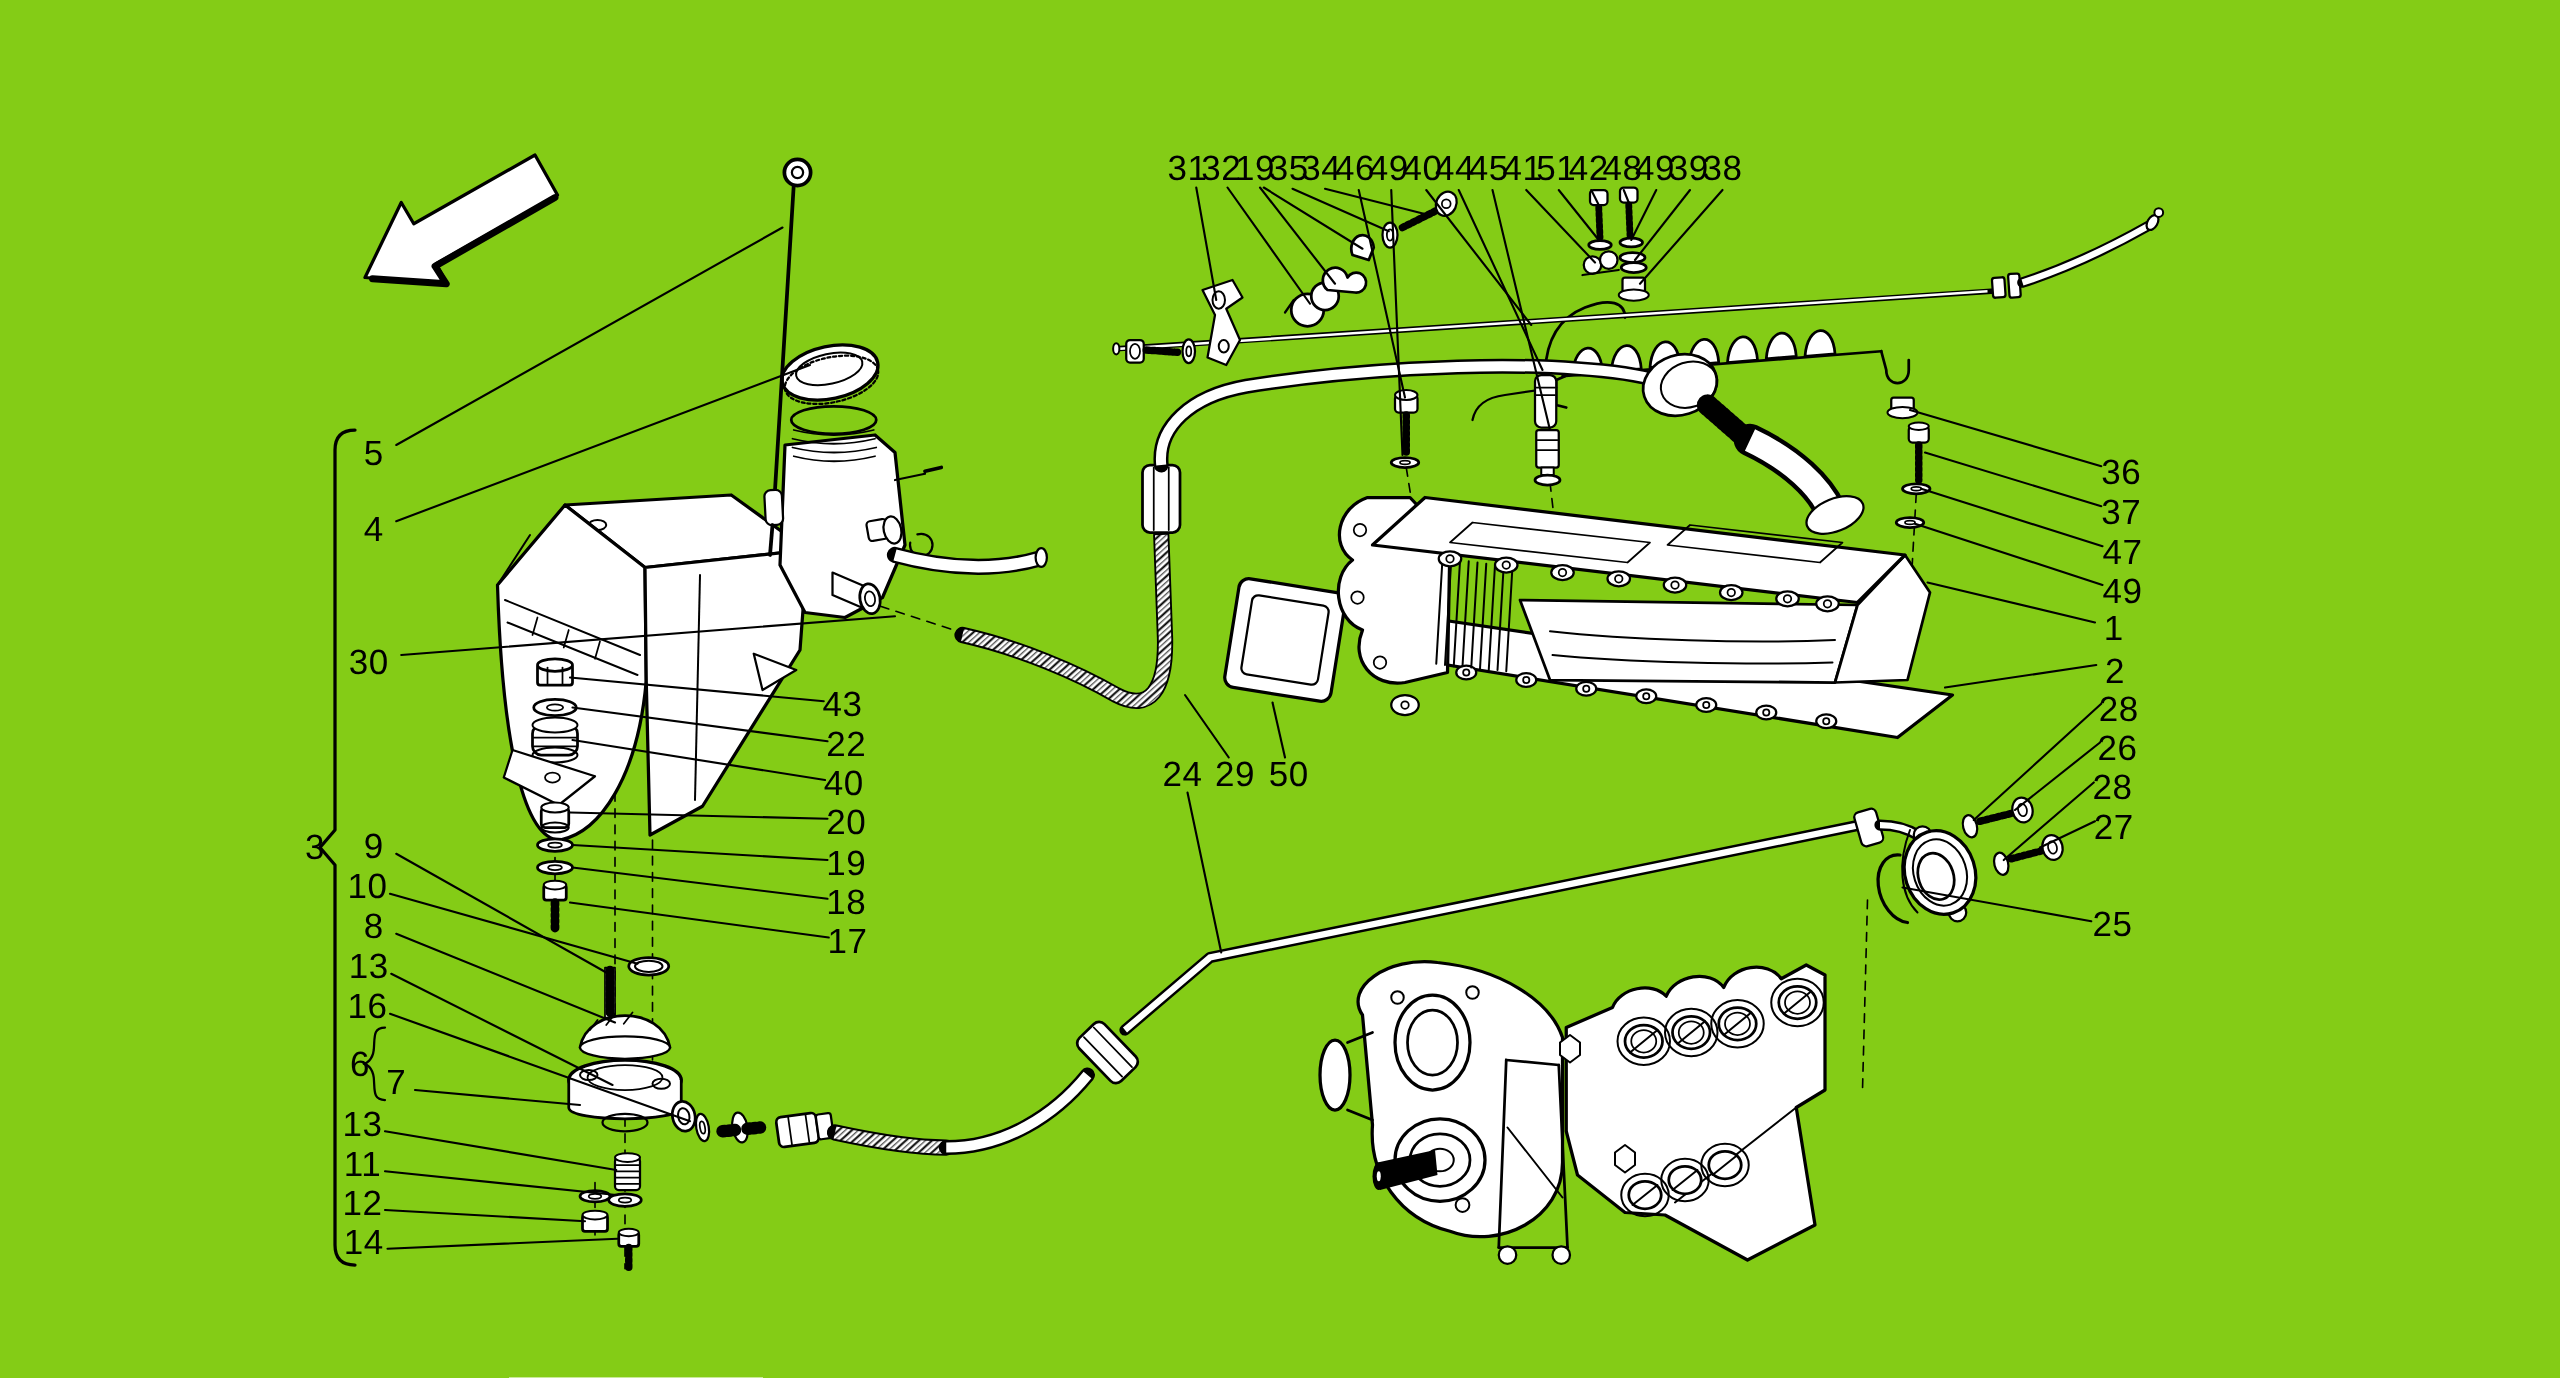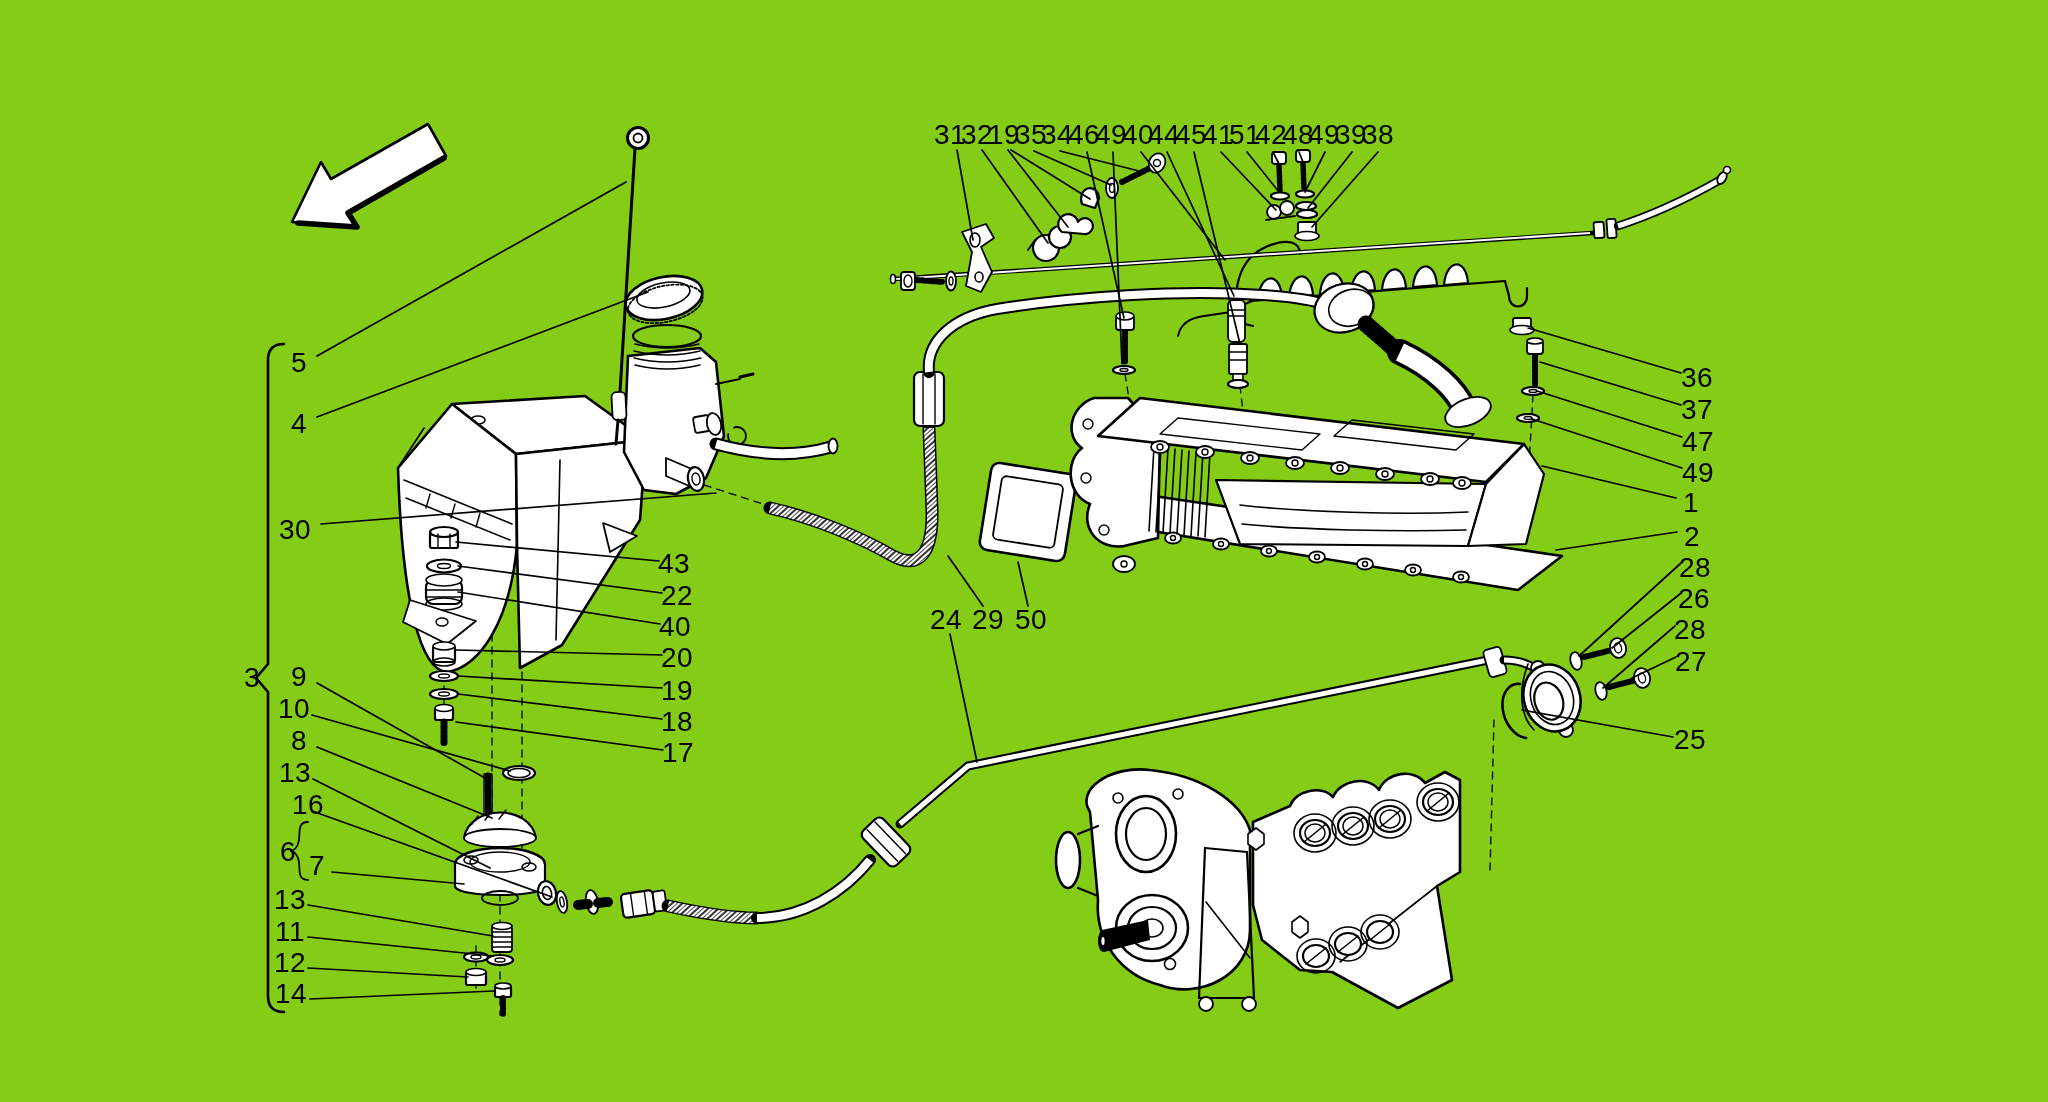--- a/index.html
+++ b/index.html
@@ -527,21 +527,21 @@
 <div class="callout" style="left:1351px;top:135px">39</div>
 <div class="callout" style="left:1378px;top:135px">38</div>
 <div class="callout" style="left:299px;top:363px">5</div>
 <div class="callout" style="left:299px;top:424px">4</div>
 <div class="callout" style="left:295px;top:530px">30</div>
 <div class="callout" style="left:252px;top:678px">3</div>
 <div class="callout" style="left:299px;top:677px">9</div>
 <div class="callout" style="left:294px;top:709px">10</div>
 <div class="callout" style="left:299px;top:741px">8</div>
 <div class="callout" style="left:295px;top:773px">13</div>
-<div class="callout" style="left:308px;top:805px">16</div>
+<div class="callout" style="left:294px;top:805px">16</div>
 <div class="callout" style="left:288px;top:852px">6</div>
 <div class="callout" style="left:317px;top:866px">7</div>
 <div class="callout" style="left:290px;top:900px">13</div>
 <div class="callout" style="left:290px;top:932px">11</div>
 <div class="callout" style="left:290px;top:963px">12</div>
 <div class="callout" style="left:291px;top:994px">14</div>
 <div class="callout" style="left:674px;top:564px">43</div>
 <div class="callout" style="left:677px;top:596px">22</div>
 <div class="callout" style="left:675px;top:627px">40</div>
 <div class="callout" style="left:677px;top:658px">20</div>

